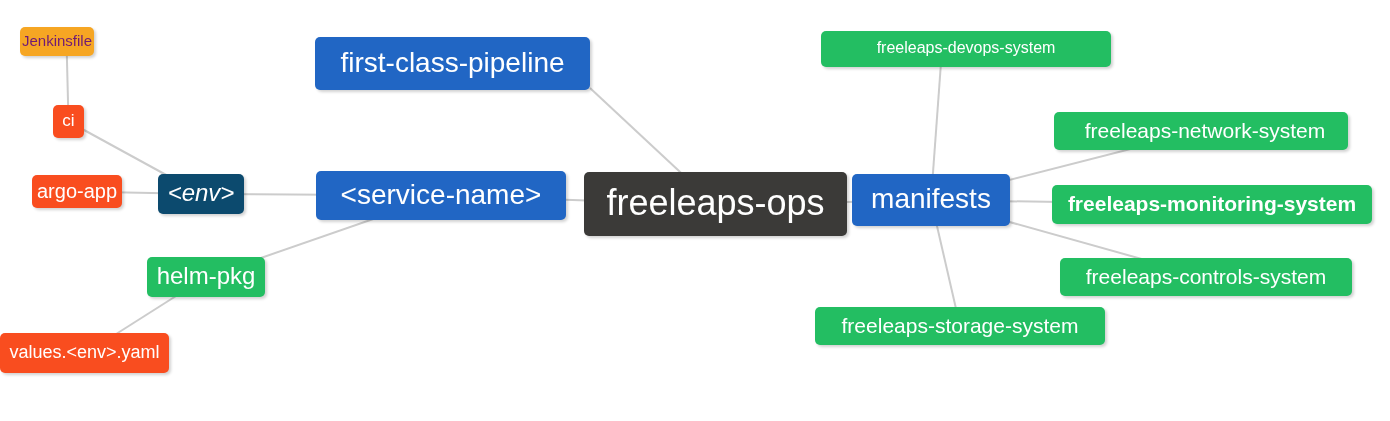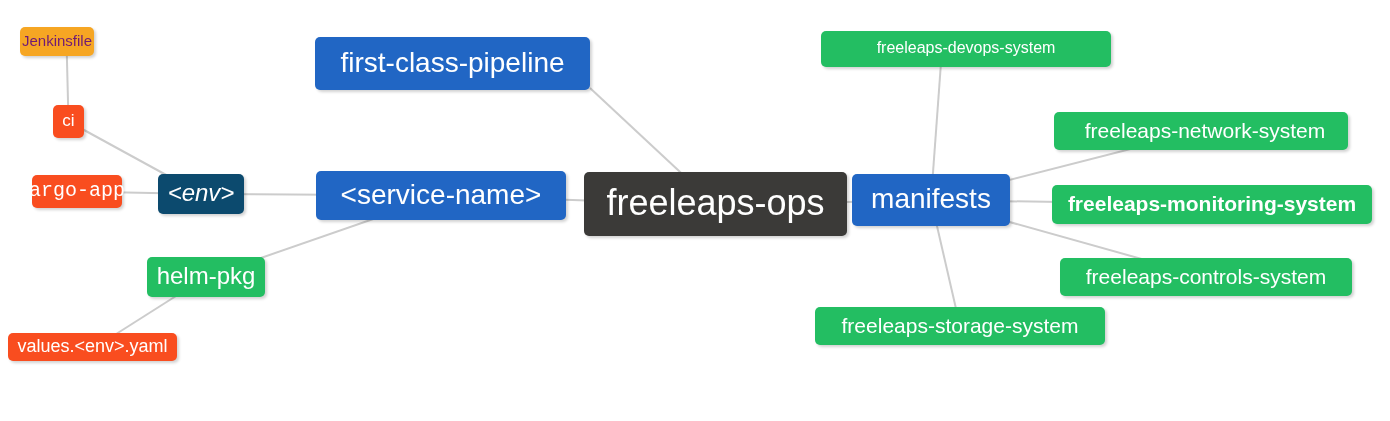--- a/index.html
+++ b/index.html
@@ -58,21 +58,21 @@
       <line x1="931" y1="200" x2="1201" y2="131" stroke="#cccccc" stroke-width="2"></line>
       <line x1="931" y1="200" x2="1212" y2="204.5" stroke="#cccccc" stroke-width="2"></line>
       <line x1="931" y1="200" x2="1206" y2="277" stroke="#cccccc" stroke-width="2"></line>
       <line x1="931" y1="200" x2="960" y2="326" stroke="#cccccc" stroke-width="2"></line>
     </svg>
 
   <div class="node" style="left: 20px; top: 27px; width: 74px; height: 29px; font-size: 15px; background-color: rgb(246, 166, 35); color: #701a75;">Jenkinsfile</div>
 
   <div class="node" style="left: 53px; top: 105px; width: 31px; height: 33px; font-size: 17px; background-color: rgb(249, 77, 31); color: rgb(255, 255, 255);">ci</div>
 
-  <div class="node" style="left: 32px; top: 175px; width: 90px; height: 33px; font-size: 20px; background-color: rgb(249, 77, 31); color: rgb(255, 255, 255); font-family: Liberation Mono, monospace;">argo-app</div>
+  <div class="node" style="left: 32px; top: 175px; width: 90px; height: 33px; font-size: 20px; background-color: rgb(249, 77, 31); color: rgb(255, 255, 255);">argo-app</div>
 
   <div class="node" style="left: 158px; top: 174px; width: 86px; height: 40px; font-size: 24px; background-color: #0c4a6e; color: rgb(255, 255, 255); font-style: italic;">&lt;env&gt;</div>
 
   <div class="node" style="left: 315px; top: 37px; width: 275px; height: 53px; font-size: 28px; background-color: rgb(33, 102, 196); color: rgb(255, 255, 255);">first-class-pipeline</div>
 
   <div class="node" style="left: 316px; top: 171px; width: 250px; height: 49px; font-size: 28px; background-color: rgb(33, 102, 196); color: rgb(255, 255, 255);">&lt;service-name&gt;</div>
 
   <div class="node" style="left: 584px; top: 172px; width: 263px; height: 64px; font-size: 36px; background-color: rgb(59, 58, 56); color: rgb(255, 255, 255);">freeleaps-ops</div>
 
   <div class="node" style="left: 852px; top: 174px; width: 158px; height: 52px; font-size: 28px; background-color: rgb(33, 102, 196); color: rgb(255, 255, 255);">manifests</div>
@@ -82,15 +82,15 @@
   <div class="node" style="left: 1054px; top: 112px; width: 294px; height: 38px; font-size: 21px; background-color: rgb(35, 190, 98); color: rgb(255, 255, 255); padding-left: 8px;">freeleaps-network-system</div>
 
   <div class="node" style="left: 1052px; top: 185px; width: 320px; height: 39px; font-size: 21px; background-color: rgb(35, 190, 98); color: rgb(255, 255, 255); font-weight: bold;">freeleaps-monitoring-system</div>
 
   <div class="node" style="left: 1060px; top: 258px; width: 292px; height: 38px; font-size: 21px; background-color: rgb(35, 190, 98); color: rgb(255, 255, 255);">freeleaps-controls-system</div>
 
   <div class="node" style="left: 815px; top: 307px; width: 290px; height: 38px; font-size: 21px; background-color: rgb(35, 190, 98); color: rgb(255, 255, 255);">freeleaps-storage-system</div>
 
   <div class="node" style="left: 147px; top: 257px; width: 118px; height: 40px; font-size: 24px; background-color: rgb(35, 190, 98); color: rgb(255, 255, 255);">helm-pkg</div>
 
-  <div class="node" style="left: 8px; top: 333px; width: 169px; height: 28px; font-size: 18px; background-color: rgb(249, 77, 31); color: rgb(255, 255, 255); text-align: center;">values.&lt;env&gt;.yaml</div>
+  <div class="node" style="left: 0; top: 333px; width: 169px; height: 40px; font-size: 18px; background-color: rgb(249, 77, 31); color: rgb(255, 255, 255); text-align: center;">values.&lt;env&gt;.yaml</div>
 
 </div>
 
 </body></html>

